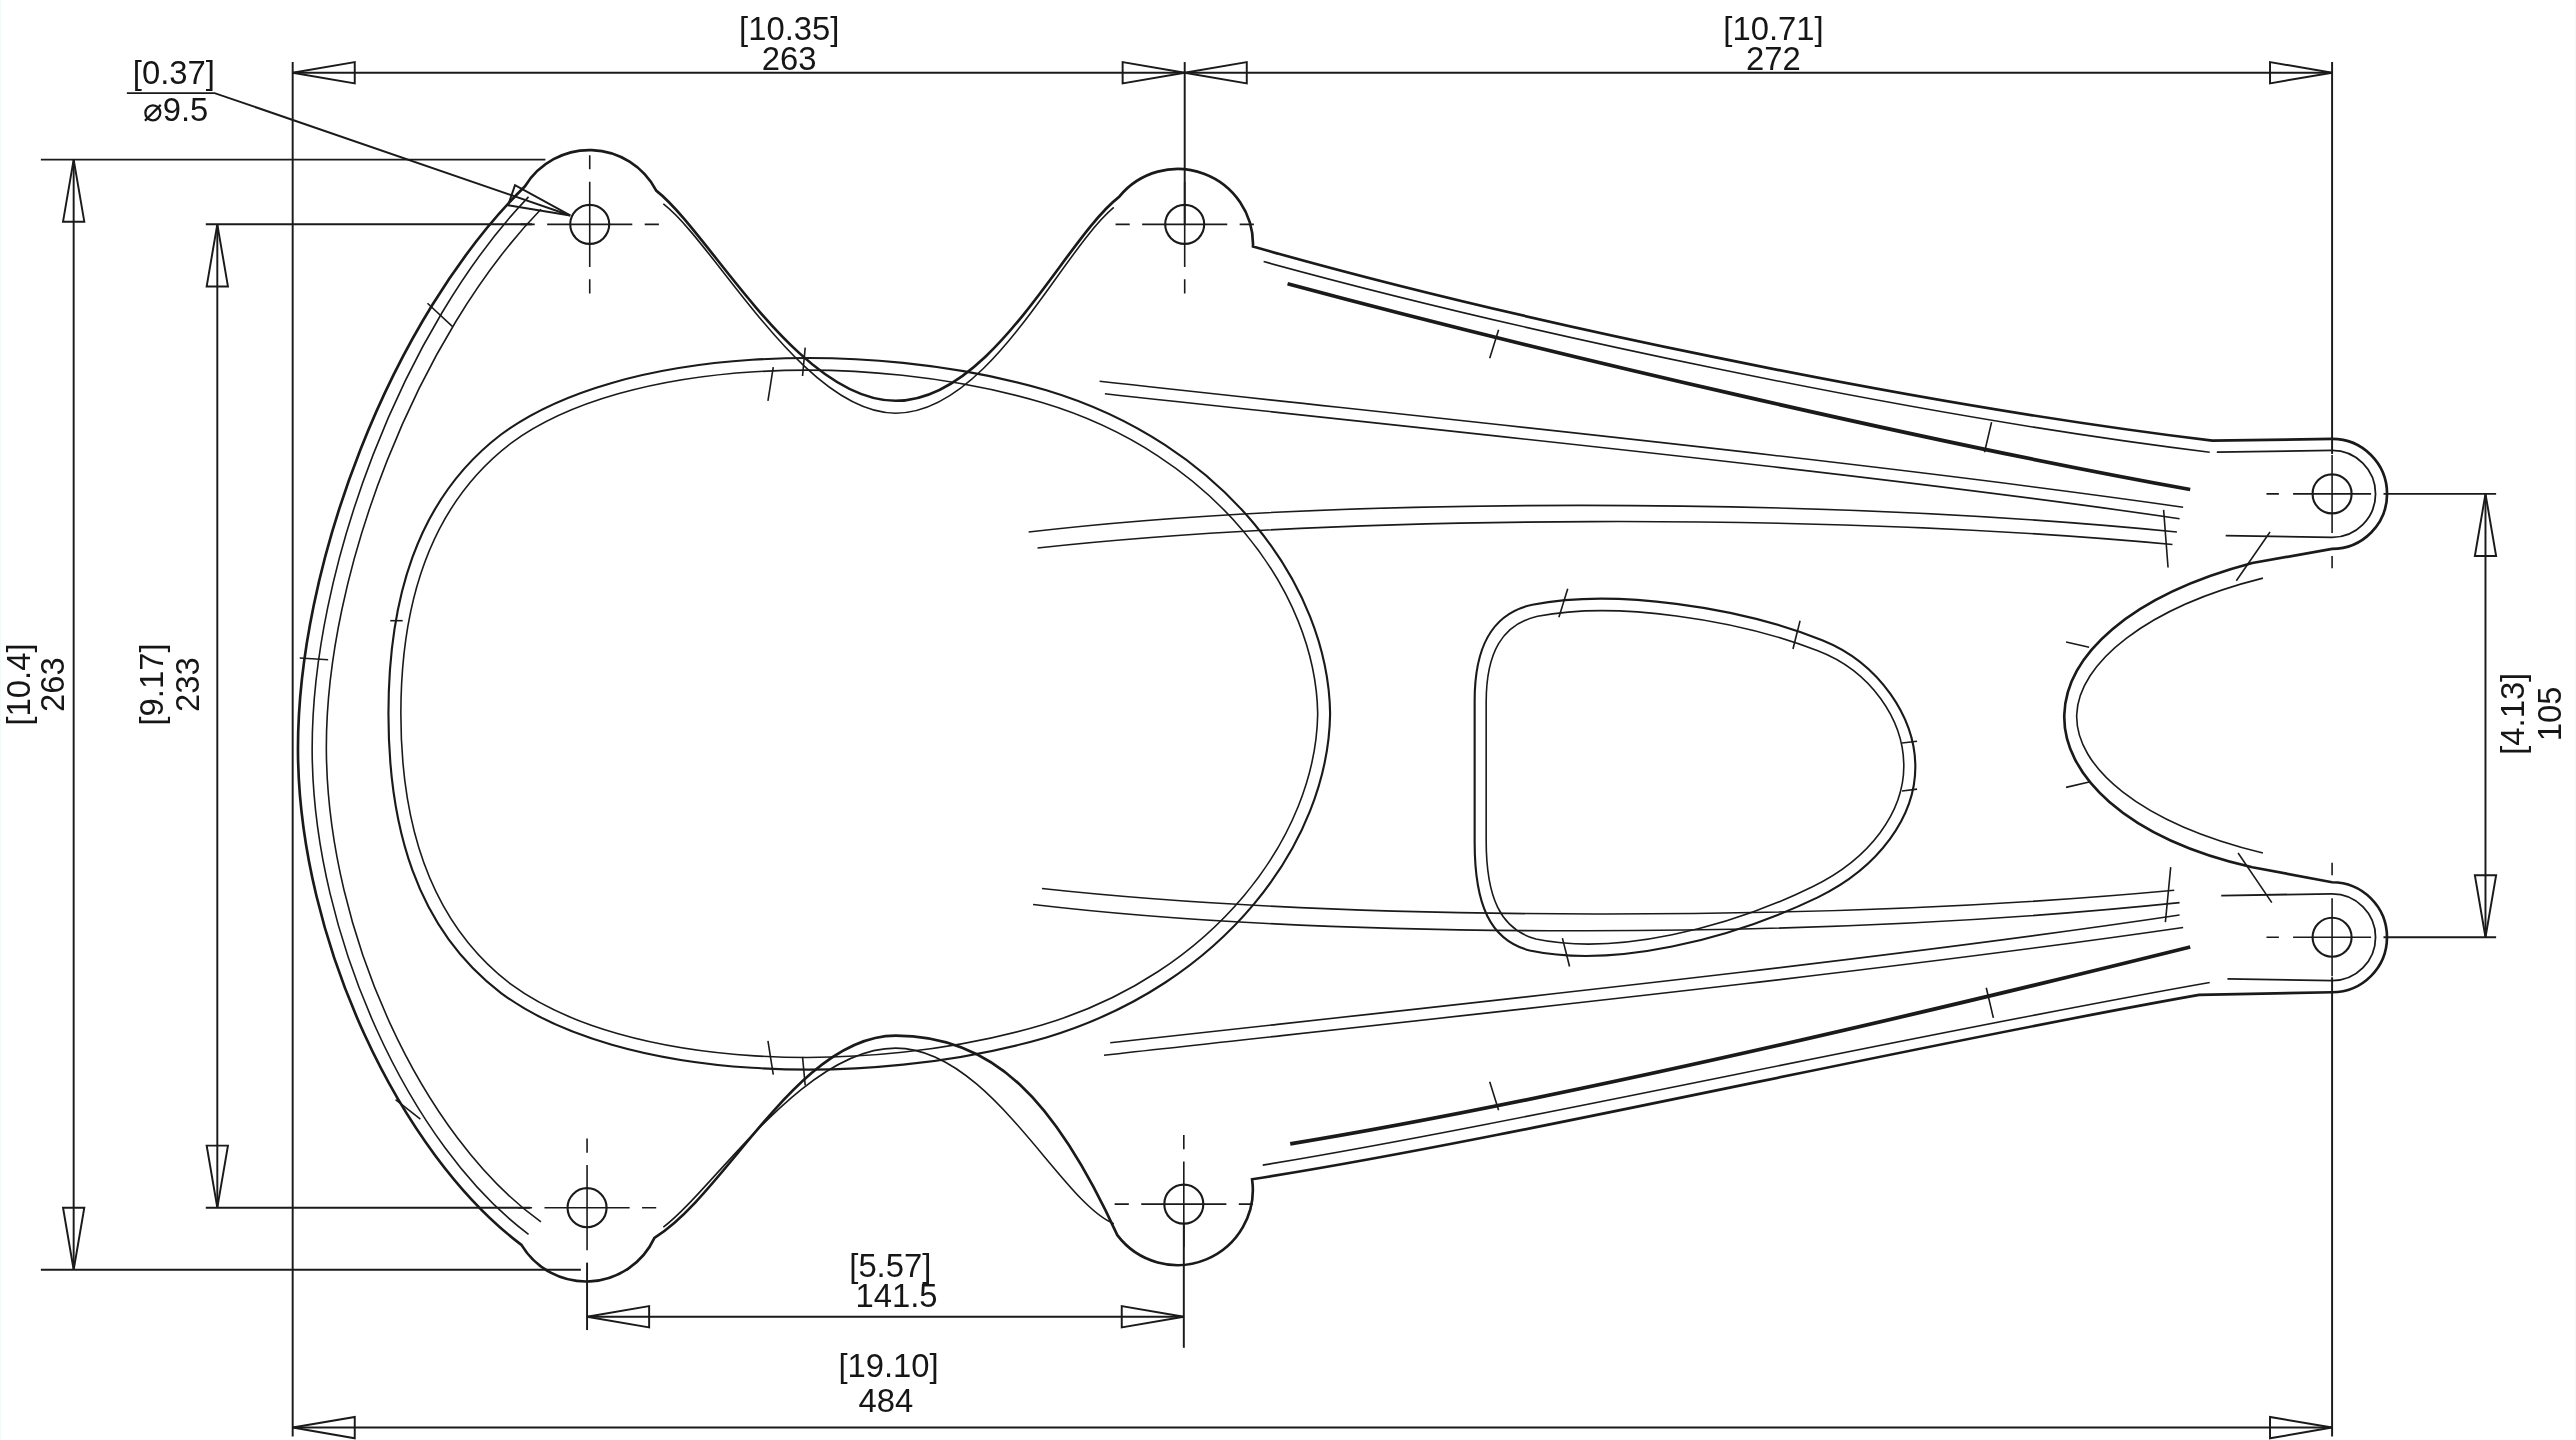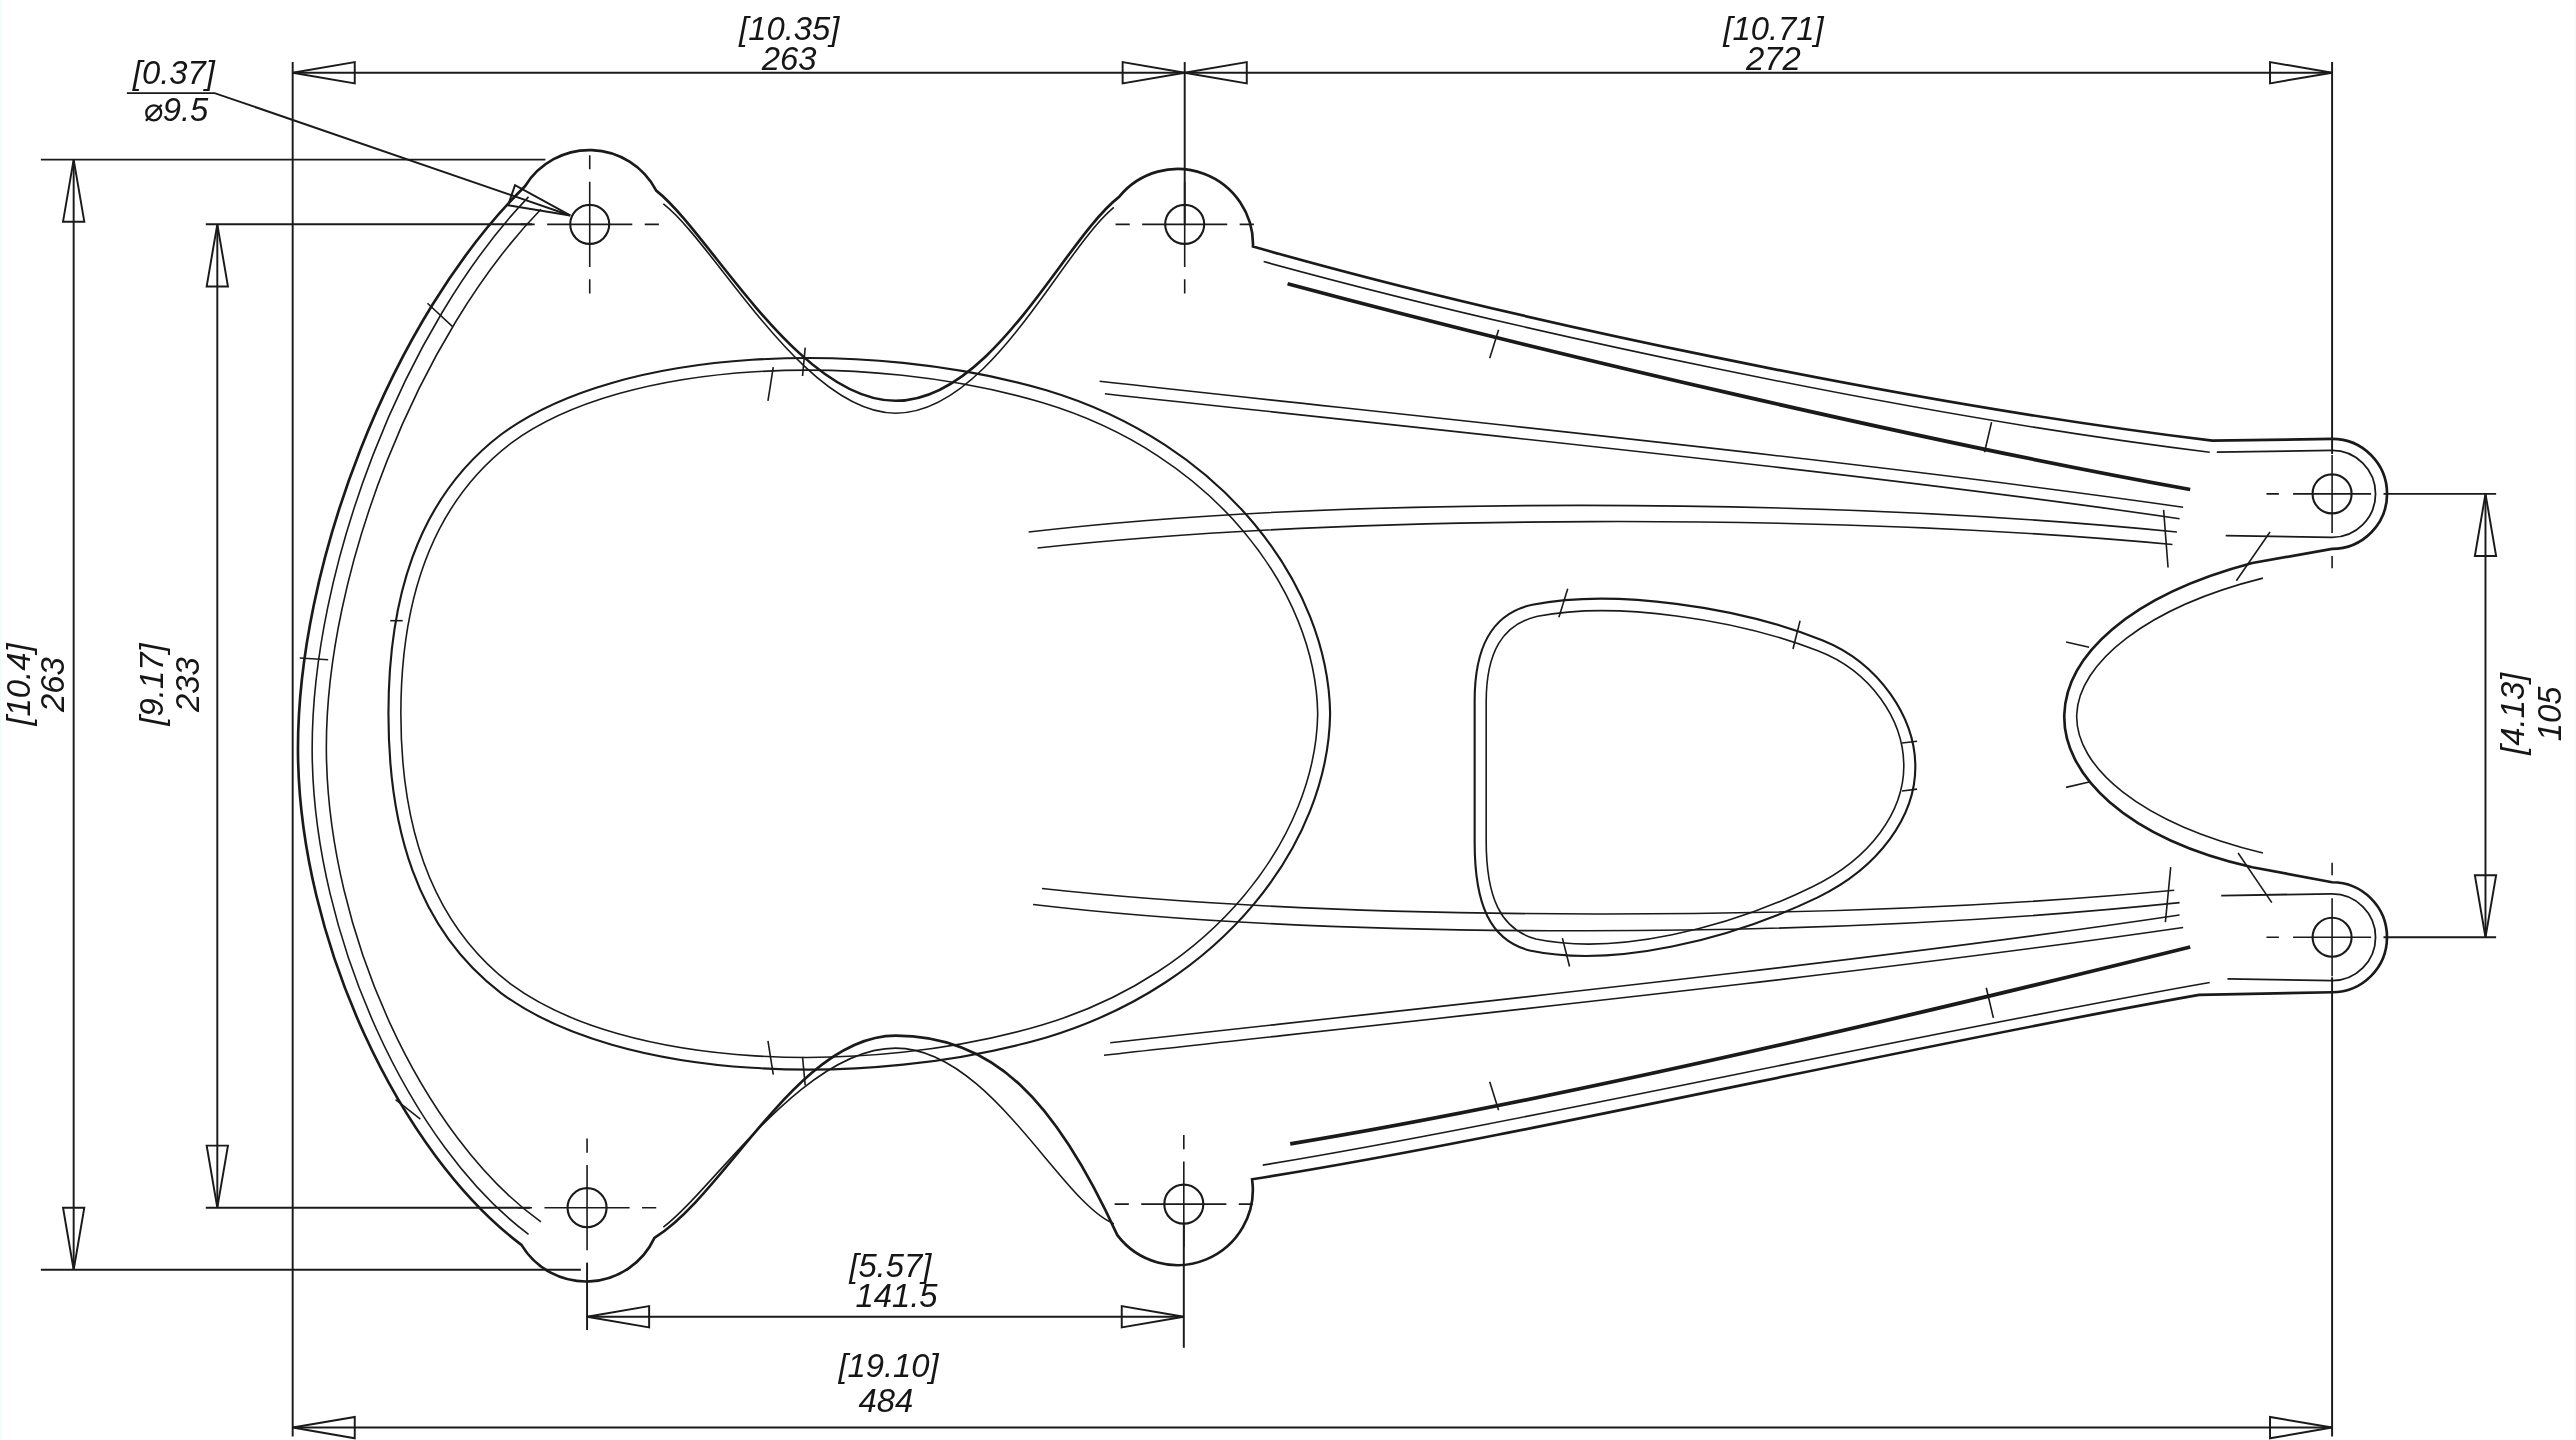--- a/index.html
+++ b/index.html
@@ -1,16 +1,16 @@
 <!DOCTYPE html>
 <html style="font-size:14px"><head>
 <meta charset="utf-8">
 <style>
   html,body{margin:0;padding:0;background:#ffffff;}
-  .sheet{width:2576px;height:1440px;position:relative;background:#14b8a6;overflow:hidden;font-style:italic;}
+  .sheet{width:2576px;height:1440px;position:relative;background:#14b8a6;overflow:hidden;}
   svg{display:block;}
   text{font-family:"Liberation Sans","DejaVu Sans",sans-serif;fill:#161616;}
   .dimtxt{font-size:37px;}
   .reftxt{font-size:37px;}
 </style>
 </head>
 <body>
 
 <div class="sheet">
 <svg width="2576" height="1440" viewBox="0 0 2905 1624">

